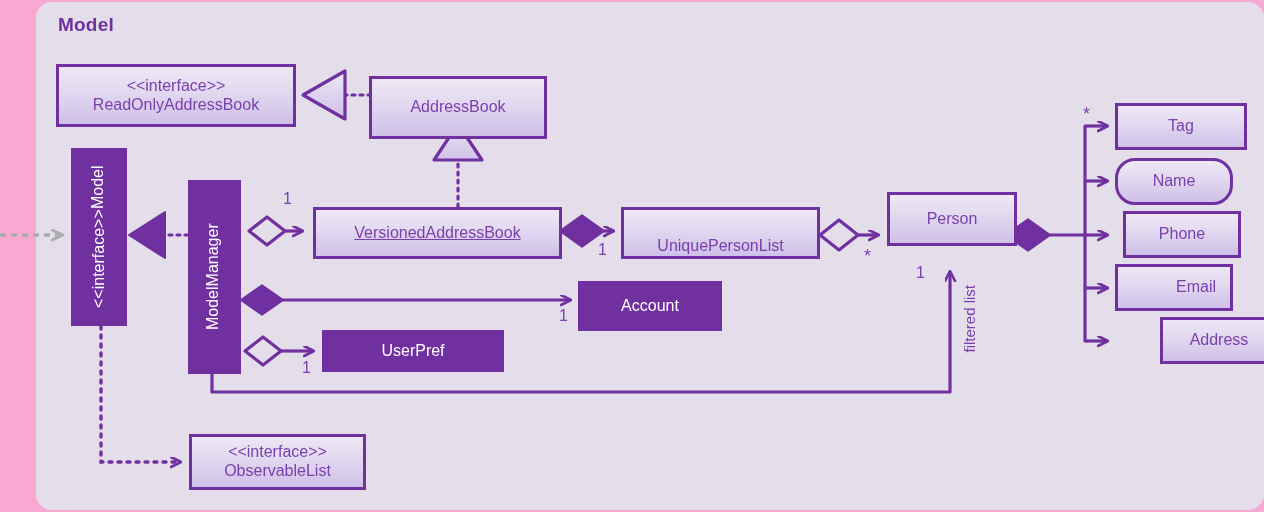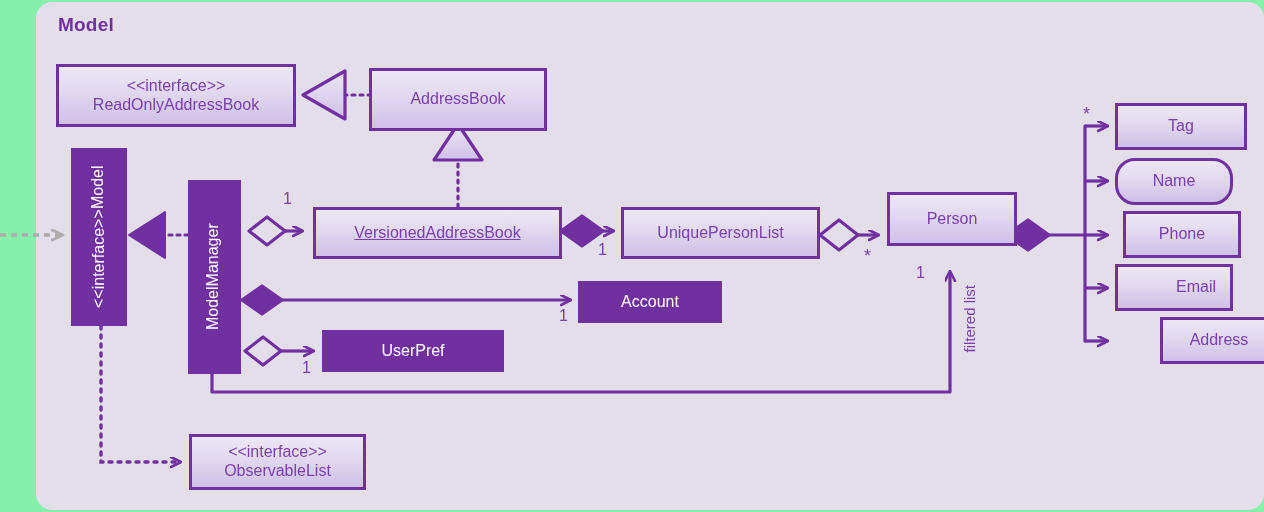--- a/index.html
+++ b/index.html
@@ -4,21 +4,21 @@
 <style>
   html, body {
     margin: 0;
     padding: 0;
     background: #000000;
   }
   #stage {
     position: relative;
     width: 1264px;
     height: 512px;
-    background: #86efac;
+    background: #f9a8d4;
     font-family: "Liberation Sans", sans-serif;
     overflow: hidden;
   }
   #panel {
     position: absolute;
     left: 36px;
     top: 2px;
     width: 1228px;
     height: 508px;
     background: #E4DEEA;
@@ -199,50 +199,50 @@
     <g>
       <polyline points="212,374 212,392 950,392 950,272" fill="none" stroke="#7030A0" stroke-width="3.2" stroke-linejoin="round" marker-end="url(#openArrow)"></polyline>
     </g>
   </svg>
 
   <div class="box" style="left:56px; top:64px; width:240px; height:63px;">
     <span class="iface">&lt;&lt;interface&gt;&gt;</span>
     <span>ReadOnlyAddressBook</span>
   </div>
 
-  <div class="box" style="left:369px; top:68px; width:178px; height:63px;">
+  <div class="box" style="left:369px; top:76px; width:178px; height:63px;">
     <span>AddressBook</span>
   </div>
 
   <div class="box dark vert" style="left:71px; top:148px; width:56px; height:178px;">
     <span class="stack">
       <span class="l1 iface">&lt;&lt;interface&gt;&gt;</span>
       <span class="l2">Model</span>
     </span>
   </div>
 
   <div class="box dark vert" style="left:188px; top:180px; width:53px; height:194px;">
     <span class="stack">
       <span class="l2">ModelManager</span>
     </span>
   </div>
 
   <div class="box" style="left:313px; top:207px; width:249px; height:52px;text-decoration:underline;">
     <span>VersionedAddressBook</span>
   </div>
 
-  <div class="box" style="left:621px; top:207px; width:199px; height:52px;">
+  <div class="box" style="left:621px; top:207px; width:199px; height:52px;justify-content:flex-end;">
     <span>UniquePersonList</span>
   </div>
 
   <div class="box" style="left:887px; top:192px; width:130px; height:54px;">
     <span>Person</span>
   </div>
 
-  <div class="box dark" style="left:578px; top:281px; width:144px; height:42px;">
+  <div class="box dark" style="left:578px; top:281px; width:144px; height:50px;">
     <span>Account</span>
   </div>
 
   <div class="box dark" style="left:322px; top:330px; width:182px; height:42px;">
     <span>UserPref</span>
   </div>
 
   <div class="box" style="left:189px; top:434px; width:177px; height:56px;">
     <span class="iface">&lt;&lt;interface&gt;&gt;</span>
     <span>ObservableList</span>

